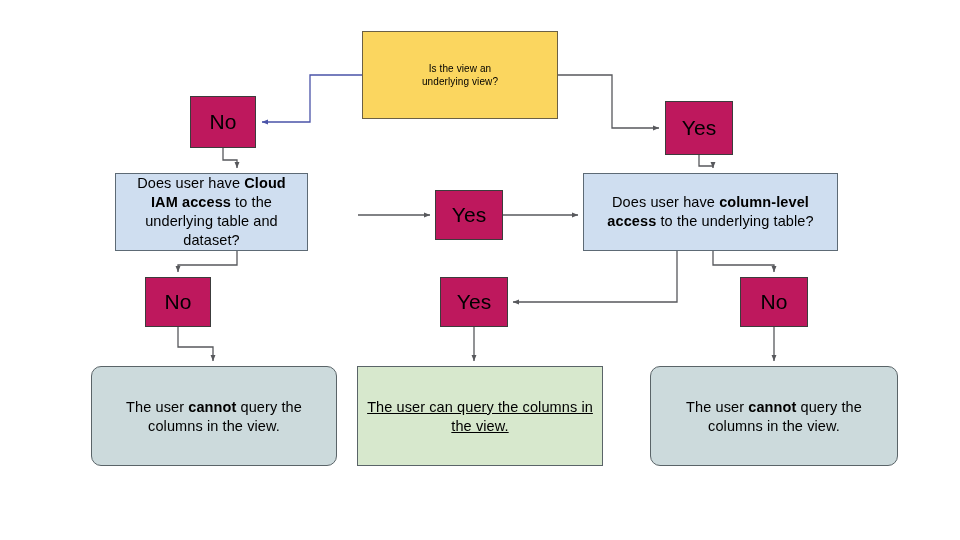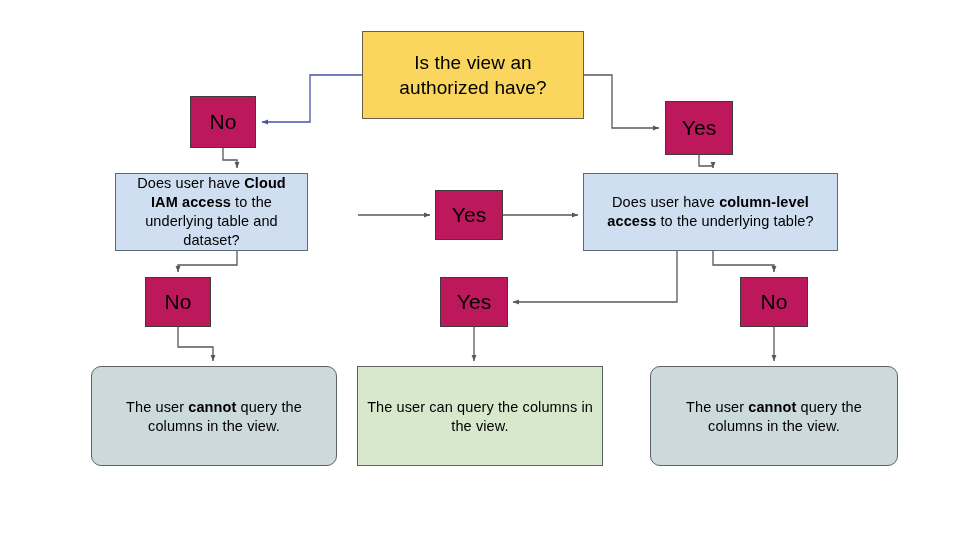--- a/index.html
+++ b/index.html
@@ -35,24 +35,24 @@
     color: #000000;
     line-height: 1.32;
     letter-spacing: 0.1px;
   }
   .node .txt {
     padding: 0 8px;
     width: 100%;
   }
   
   .n-start {
-    left: 362px; top: 31px; width: 222px; height: 88px;
+    left: 362px; top: 31px; width: 196px; height: 88px;
     background: #fbd65f;
     border: 1.4px solid #6b6045;
-    font-size: 19px;
+    font-size: 10px;
   }
   
   .n-small {
     background: #be185d;
     border: 1.4px solid #3c3c3c;
     font-size: 21px;
   }
   .n-no-top   { left: 190px; top:  96px; width: 66px; height: 52px; }
   .n-yes-top  { left: 665px; top: 101px; width: 68px; height: 54px; }
   .n-yes-mid  { left: 435px; top: 190px; width: 68px; height: 50px; }
@@ -71,21 +71,21 @@
 
   
   .n-result {
     font-size: 14.5px;
     border: 1.4px solid #5a6468;
   }
   .n-result .txt { padding-top: 2px; }
   .r-gray { background: #ccdadc; border-radius: 10px; }
   .r-green { background: #d7e8cd; }
   .n-res1 { left: 91px;  top: 366px; width: 246px; height: 100px; }
-  .n-res2 { left: 357px; top: 366px; width: 246px; height: 100px; }
+  .n-res2 { left: 357px; top: 366px; width: 246px; height: 100px; text-decoration: underline; }
   .n-res3 { left: 650px; top: 366px; width: 248px; height: 100px; }
 
   b { font-weight: bold; }
 </style>
 </head>
 <body>
 
 <div id="canvas">
 
   <svg class="edges" viewBox="0 0 960 540" xmlns="http://www.w3.org/2000/svg">
@@ -122,21 +122,21 @@
 
       <path d="M713,251 L713,265 L774,265 L774,272" marker-end="url(#arrow)"></path>
 
       <path d="M774,327 L774,361" marker-end="url(#arrow)"></path>
     </g>
   </svg>
 
   <div class="node n-start">
     <div class="txt">
       <span>Is the view an</span><br>
-      <span>authorized have?</span>
+      <span>underlying view?</span>
     </div>
   </div>
 
   <div class="node n-small n-no-top">
     <div class="txt">No</div>
   </div>
 
   <div class="node n-small n-yes-top">
     <div class="txt">Yes</div>
   </div>

